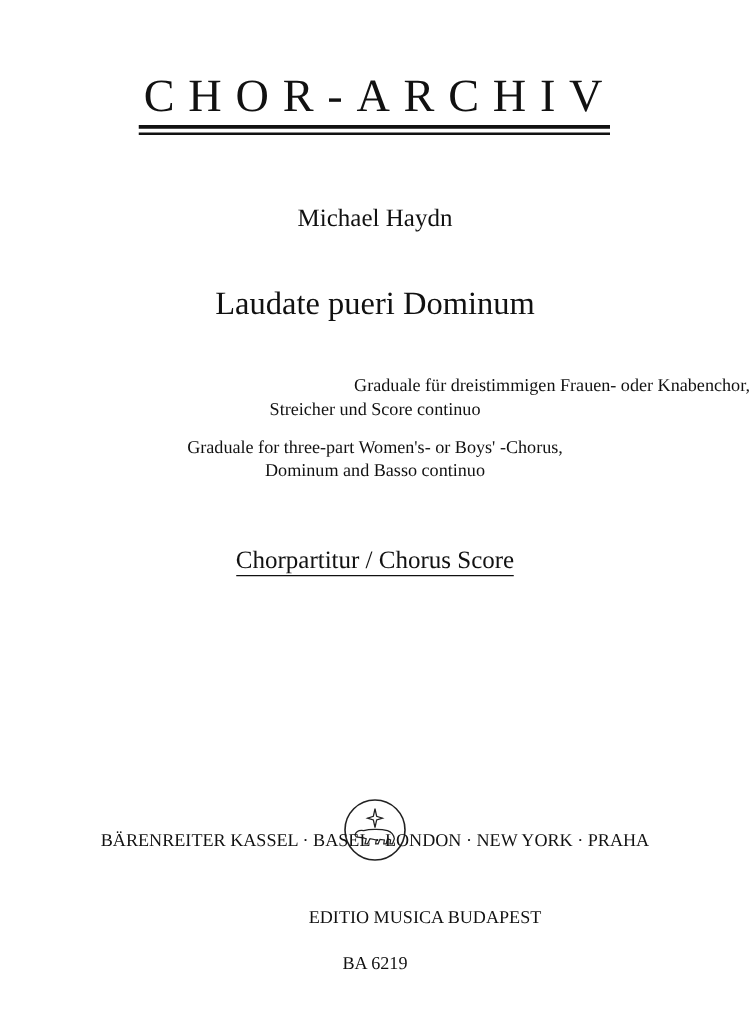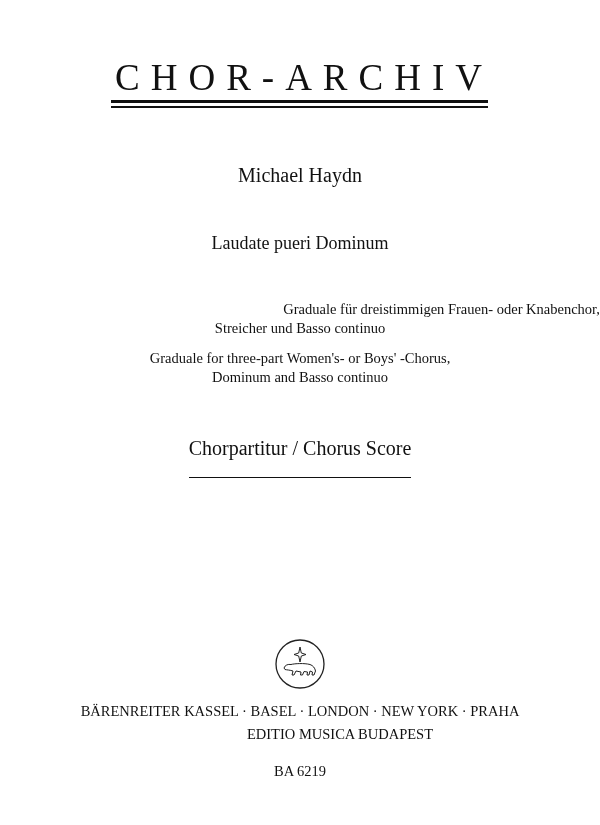--- a/index.html
+++ b/index.html
@@ -4,42 +4,42 @@
 <style>
   html, body { margin: 0; padding: 0; background: #ffffff; }
   body { width: 600px; height: 825px; position: relative; overflow: hidden;
          font-family: "Liberation Serif", "DejaVu Serif", serif; color: #111; }
   .abs { position: absolute; left: 0; width: 600px; text-align: center; white-space: nowrap; }
   .series { top: 58px; font-size: 37px; letter-spacing: 11px; line-height: 40px; padding-left: 8px; box-sizing: border-box; }
   .rule { position: absolute; left: 111px; width: 377px; height: 3px; background: #111; }
   .r1 { top: 100px; }
   .r2 { top: 106px; height: 2px; }
   .composer { top: 160px; font-size: 20px; line-height: 30px; }
-  .work { top: 228px; font-size: 18px; line-height: 30px; }
+  .work { top: 228px; font-size: 26px; line-height: 30px; }
   .sub { font-size: 14.5px; line-height: 19px; }
   .de1 { top: 300px; text-align: right; } .de2 { top: 319px; }
   .en1 { top: 349px; } .en2 { top: 368px; }
   .score { top: 436px; font-size: 20px; line-height: 24px; }
-  .score span { border-bottom: 1.5px solid #111; padding-bottom: 18px; }
+  .score span { border-bottom: 1.5px solid #111; padding-bottom: 1px; }
   .logo { position: absolute; left: 274px; top: 638px; width: 52px; height: 52px; }
   .pub { font-size: 14.5px; line-height: 19px; }
-  .p1 { top: 702px; } .p2 { top: 725px; margin-left: 40px; } .p3 { top: 762px; }
+  .p1 { top: 664px; } .p2 { top: 725px; margin-left: 40px; } .p3 { top: 762px; }
 </style>
 </head>
 <body>
 
 <div class="abs series">CHOR-ARCHIV</div>
 <div class="rule r1"></div>
 <div class="rule r2"></div>
 
 <div class="abs composer">Michael Haydn</div>
 <div class="abs work">Laudate pueri Dominum</div>
 
 <div class="abs sub de1">Graduale für dreistimmigen Frauen- oder Knabenchor,</div>
-<div class="abs sub de2">Streicher und Basso continuo</div>
+<div class="abs sub de2">Streicher und Score continuo</div>
 <div class="abs sub en1">Graduale for three-part Women's- or Boys' -Chorus,</div>
 <div class="abs sub en2">Dominum and Basso continuo</div>
 
 <div class="abs score">
   <span>Chorpartitur / Chorus Score</span>
 </div>
 
 <svg class="logo" viewBox="0 0 52 52">
   <circle cx="26" cy="26" r="24" fill="none" stroke="#222" stroke-width="1.3"></circle>
   <path d="M26 9 L27.3 15 L32 16.5 L27.3 18 L26 24 L24.7 18 L20 16.5 L24.7 15 Z" fill="none" stroke="#222" stroke-width="1"></path>

